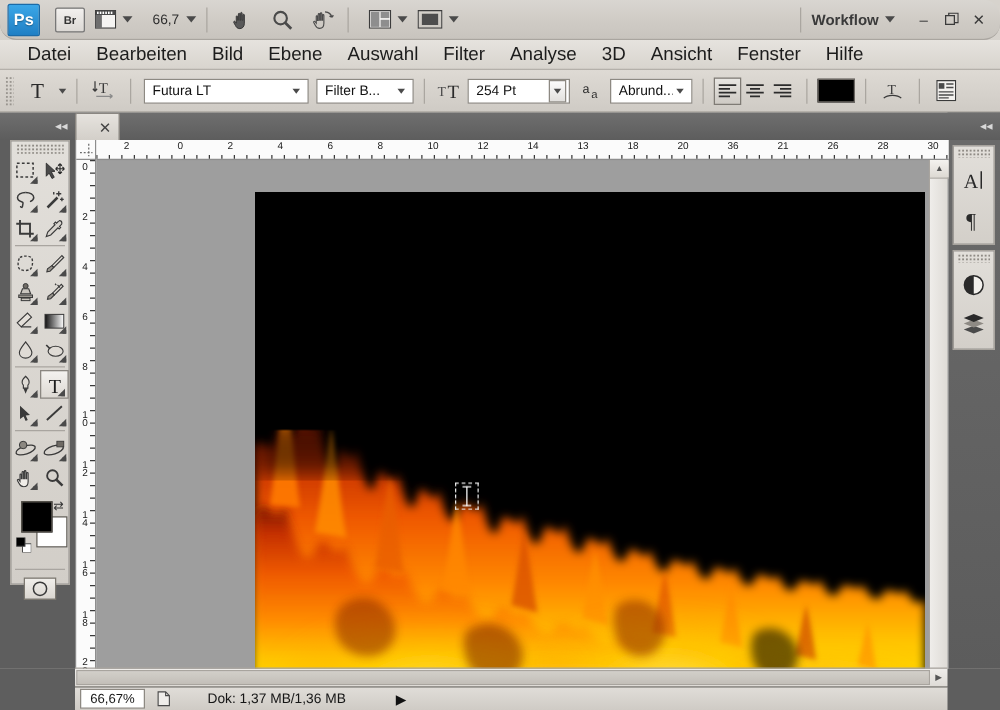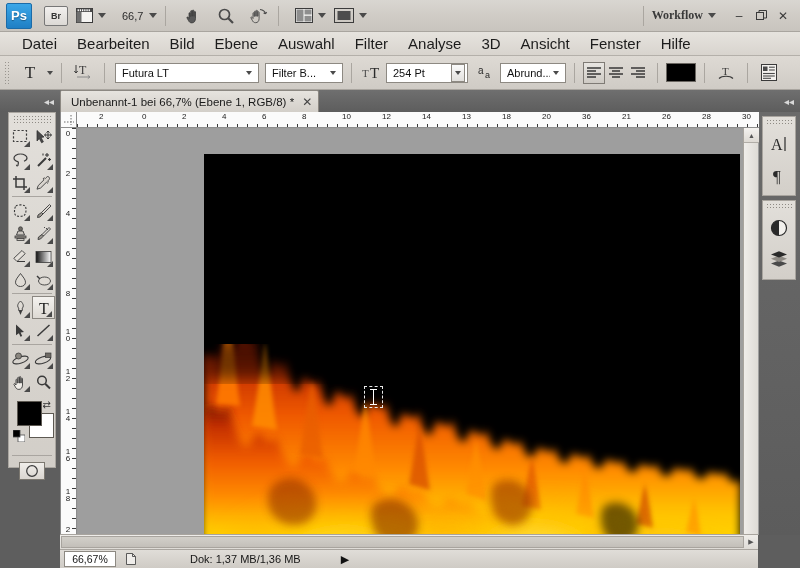--- a/index.html
+++ b/index.html
@@ -10,42 +10,42 @@
     color: #1b1b1b;
     background: #d4d0c8;
     -webkit-font-smoothing: antialiased;
   }
   #app { position:relative; width:800px; height:568px;
          background: linear-gradient(#d7d3cd,#cfcbc5); }
 
   
   .appbar { position:absolute; left:0; top:0; width:800px; height:32px;
             background: linear-gradient(#d9d6d1 0%, #d0ccc6 50%, #c8c4be 100%);
-            border-bottom:1px solid #a9a59f; display:flex; align-items:center; }
+            border-bottom:1px solid #a9a59f; display:flex; align-items:center;border-radius:13px; }
   .ps-logo { width:26px; height:26px; margin-left:6px;
              background: linear-gradient(#3ba7e8,#1f7fc4);
              border:1px solid #1b6ba8; border-radius:2px;
              color:#fff; font-weight:bold; font-size:13px;
              display:flex; align-items:center; justify-content:center;
              text-shadow:0 1px 1px rgba(0,0,0,.35); }
   .tb-btn { height:24px; min-width:24px; display:flex; align-items:center;
             justify-content:center; margin-left:8px; border-radius:2px;
             color:#3c3c3c; }
   .br-btn { width:24px; height:20px; border:1px solid #777; border-radius:2px;
             background:linear-gradient(#f2f0ee,#dcd9d5); font-size:9px;
             font-weight:bold; color:#333;
             display:flex; align-items:center; justify-content:center; }
   .caret { width:0;height:0;border-left:4px solid transparent;
            border-right:4px solid transparent;border-top:5px solid #4a4a4a;
            margin-left:5px; }
   .zoomval { font-size:11px; color:#2d2d2d; margin-left:16px; }
   .sep { width:1px; height:20px; background:#aaa6a0; margin:0 8px; }
   .grow { flex:1 1 auto; }
   .workflow { font-size:12px; font-weight:bold; color:#3a3a3a;
-              display:flex; align-items:center;font-family:Liberation Serif, serif; }
+              display:flex; align-items:center; }
   .wbtn { width:22px;height:22px;display:flex;align-items:center;
           justify-content:center;color:#3a3a3a;font-size:12px;}
 
   
   .menubar { position:absolute; left:0; top:32px; width:800px; height:24px;
              background:linear-gradient(#e6e3de,#d8d4ce);
              border-bottom:1px solid #b4b0aa;
              display:flex; align-items:center; padding-left:12px; }
   .menu-item { padding:0 10px; height:20px; line-height:20px; font-size:15px;
                color:#1c1c1c; border-radius:2px; }
@@ -183,21 +183,21 @@
   
   .statusbar { position:absolute; left:60px; top:549px; width:698px; height:19px;
                background:linear-gradient(#e0ddd8,#cfcbc5);
                border-top:1px solid #a9a59f; display:flex; align-items:center;
                font-size:11px; color:#161616; }
   .st-zoom { width:52px; height:16px; margin-left:4px; background:#fff;
              border:1px solid #8d8982; font-size:10.5px;
              display:flex;align-items:center;justify-content:center; }
   .st-ic { width:22px;height:16px;display:flex;align-items:center;
            justify-content:center;margin-left:4px; }
-  .st-dok { margin-left:48px; font-size:11px; }
+  .st-dok { margin-left:24px; font-size:11px; }
   .st-play { margin-left:40px; font-size:11px; color:#111; }
   .bottom-strip { position:absolute; left:0; top:535px; width:800px; height:33px;
                   background:#5e5e5e; }
   .left-strip { position:absolute; left:0; top:112px; width:60px; height:423px;
                 background:#5e5e5e; }
 </style>
 </head>
 <body>
 
 <div id="app">
@@ -312,21 +312,21 @@
     <div class="icbtn">
       <svg width="20" height="20" viewBox="0 0 20 20">
         <text x="6" y="11" font-family="Liberation Serif, serif" font-size="12" fill="#3a3a3a">T</text>
         <path d="M3 2v8M3 10l-1.7-2M3 10l1.7-2" stroke="#3a3a3a" stroke-width="1" fill="none"></path>
         <path d="M4 14h13M17 14l-2.2-1.6M17 14l-2.2 1.6" stroke="#8a8a8a" stroke-width="1" fill="none"></path>
       </svg>
     </div>
 
     <div class="sep"></div>
 
-    <div class="combo" style="width:144px;margin-left:2px">
+    <div class="combo" style="width:132px;margin-left:2px">
       <span class="cv">Futura LT</span>
       <span class="arrow">
         <span class="opt-caret"></span>
       </span>
     </div>
 
     <div class="combo" style="width:78px;margin-left:6px">
       <span class="cv">Filter B...</span>
       <span class="arrow">
         <span class="opt-caret"></span>
@@ -425,21 +425,20 @@
       </svg>
     </div>
   </div>
 
   <div class="left-strip"></div>
   <div class="bottom-strip"></div>
 
   <div class="collapse-left">◂◂</div>
   <div class="tabrow">
     <div class="doctab">
-      <span>Unbenannt-1 bei 66,7% (Ebene 1, RGB/8) *</span>
       <span class="tabclose">✕</span>
     </div>
   </div>
   <div class="collapse-right">◂◂</div>
 
   <div class="toolbox">
     <div class="tb-grip"></div>
 
     <div class="tgrid">
       <div class="tcell">

